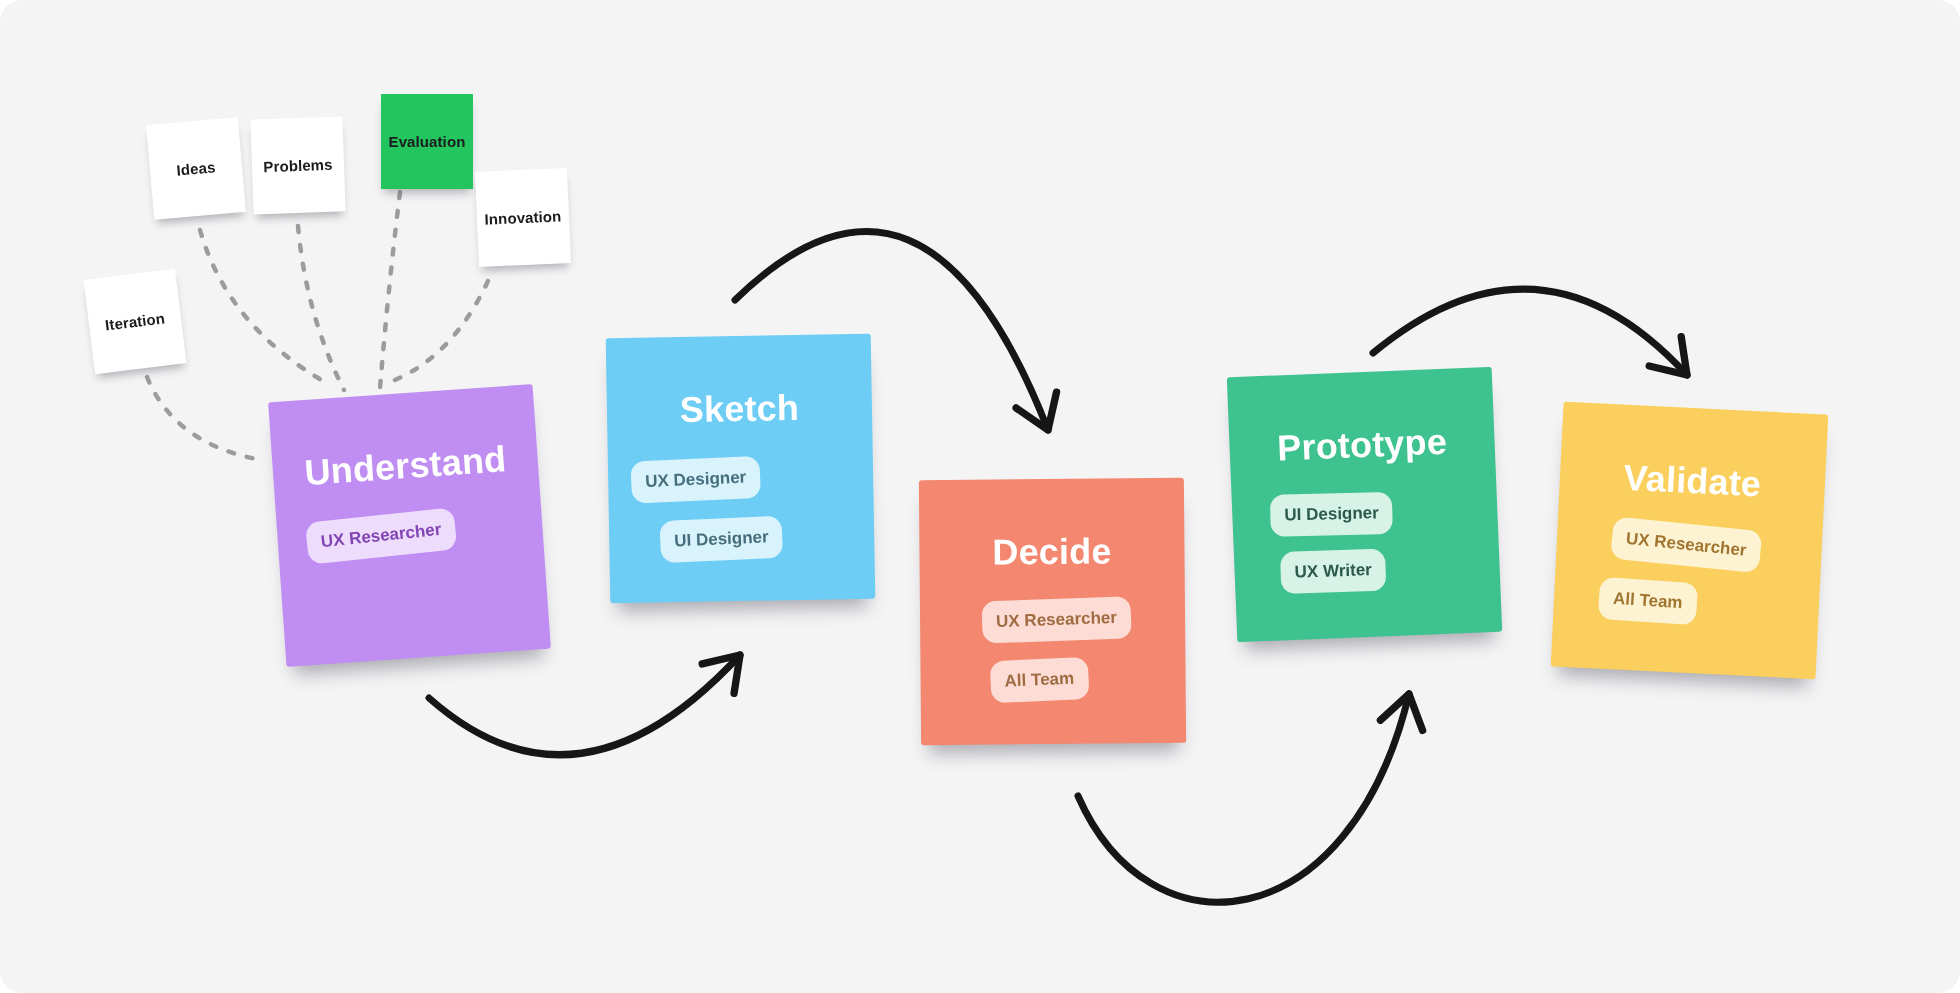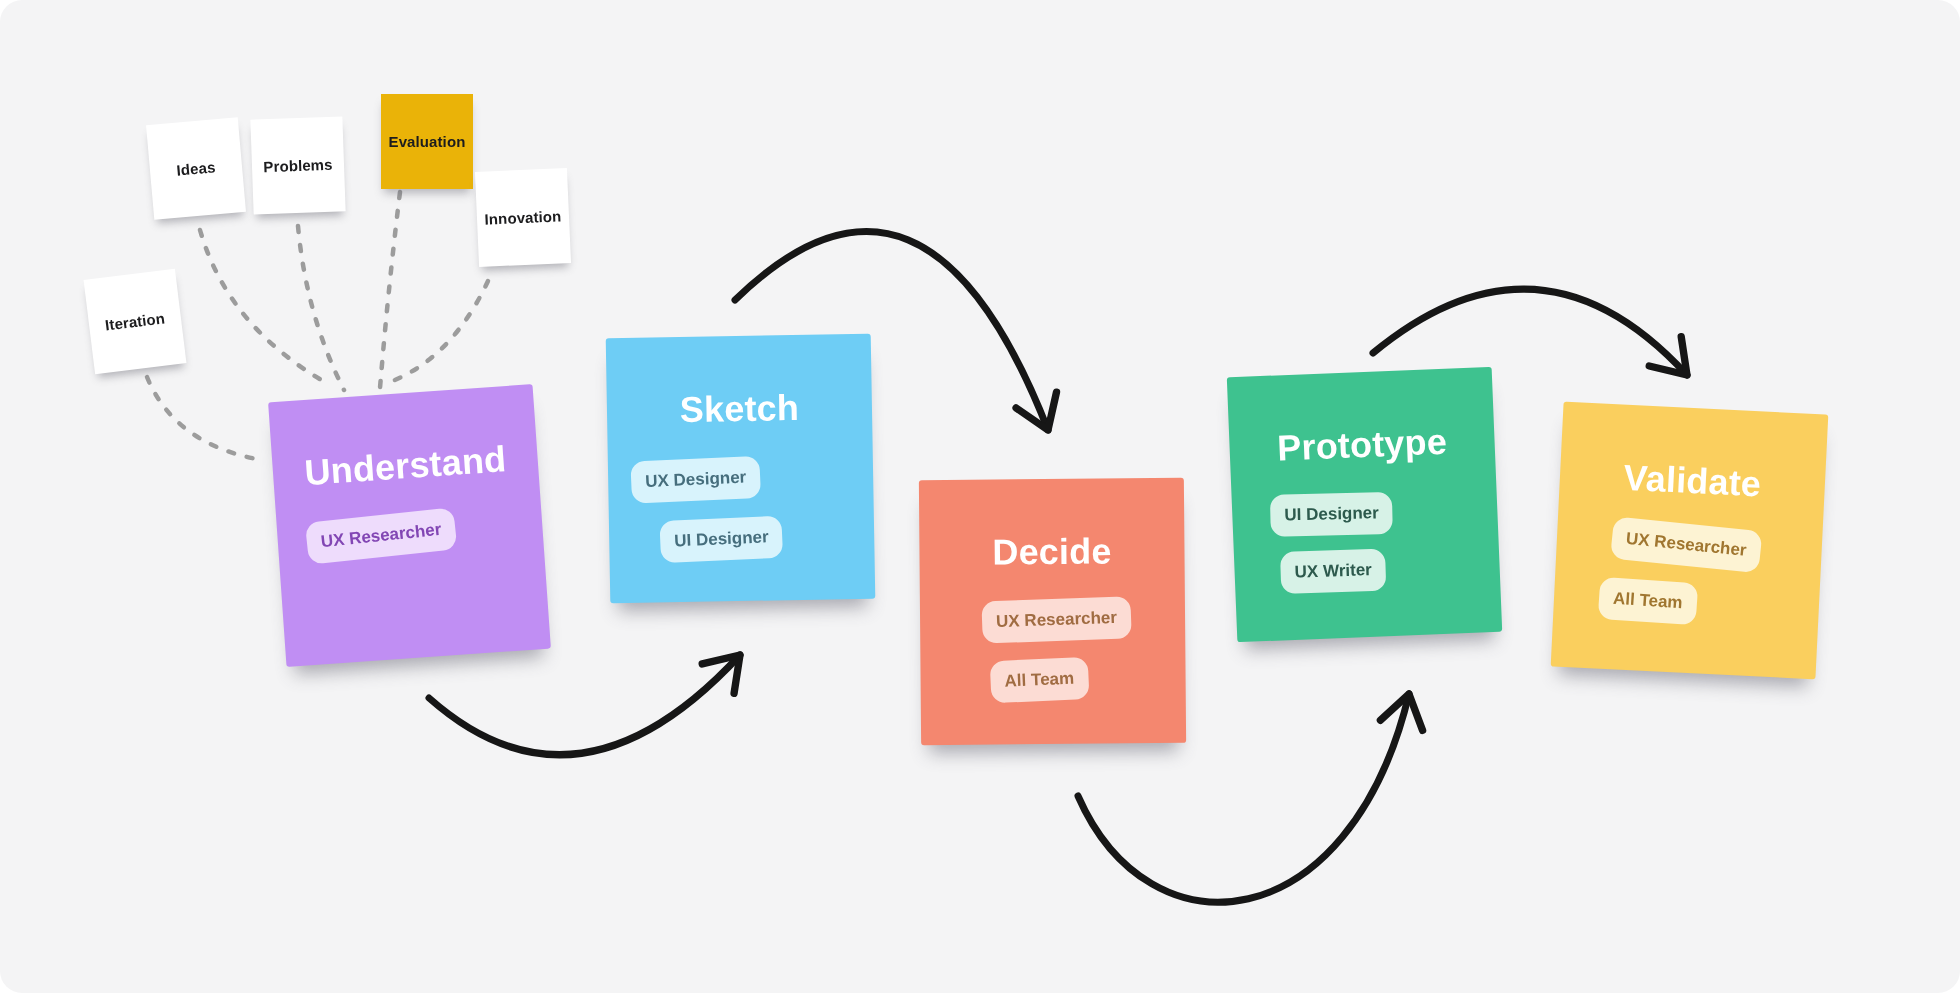--- a/index.html
+++ b/index.html
@@ -113,21 +113,21 @@
     <path class="arrow" d="M1078,796 C1150,960 1350,940 1409,694" marker-end="url(#ah)" style="stroke: rgb(22, 22, 22);"></path>
     <path class="arrow" d="M1373,353 Q1540,215 1687,375" marker-end="url(#ah)" style="stroke: rgb(22, 22, 22);"></path>
   </svg>
 
   <div class="mini-note" id="mini-ideas" style="background: rgb(255, 255, 255); color: rgb(28, 28, 30);">
     <span class="mini-label">Ideas</span>
   </div>
   <div class="mini-note" id="mini-problems" style="background: rgb(255, 255, 255); color: rgb(28, 28, 30);">
     <span class="mini-label">Problems</span>
   </div>
-  <div class="mini-note" id="mini-evaluation" style="background: #eab308; color: rgb(28, 28, 30);">
+  <div class="mini-note" id="mini-evaluation" style="background: #22c55e; color: rgb(28, 28, 30);">
     <span class="mini-label">Evaluation</span>
   </div>
   <div class="mini-note" id="mini-innovation" style="background: rgb(255, 255, 255); color: rgb(28, 28, 30);">
     <span class="mini-label">Innovation</span>
   </div>
   <div class="mini-note" id="mini-iteration" style="background: rgb(255, 255, 255); color: rgb(28, 28, 30);">
     <span class="mini-label">Iteration</span>
   </div>
 
   <div class="stage-note" id="note-understand" style="background: rgb(192, 142, 243);">

